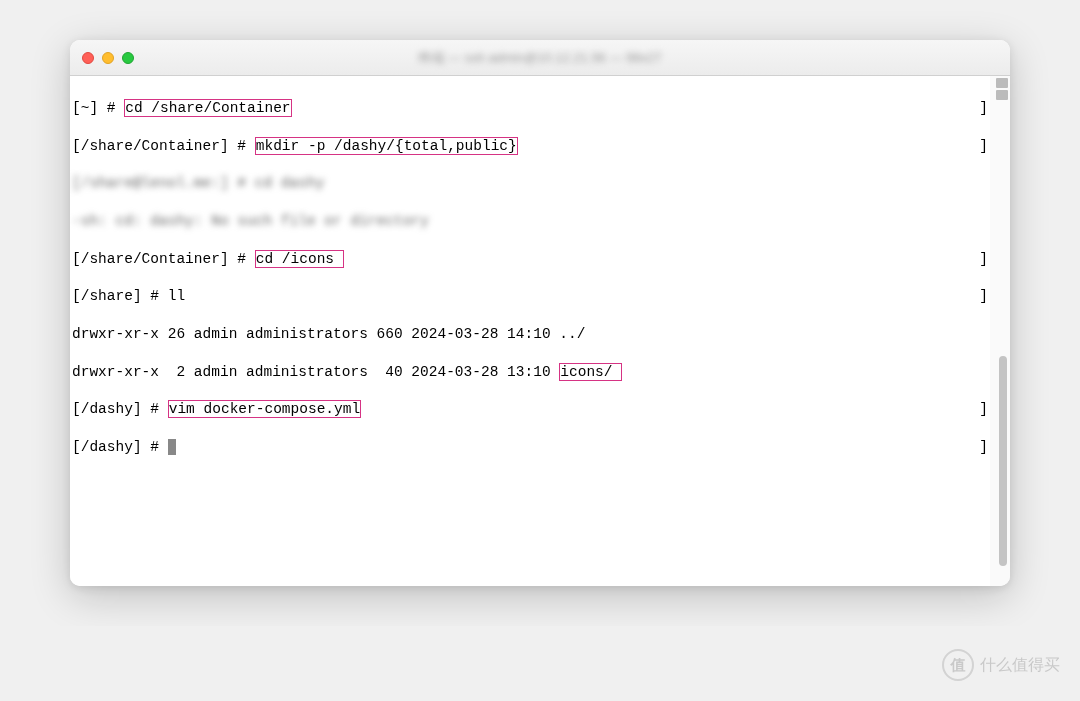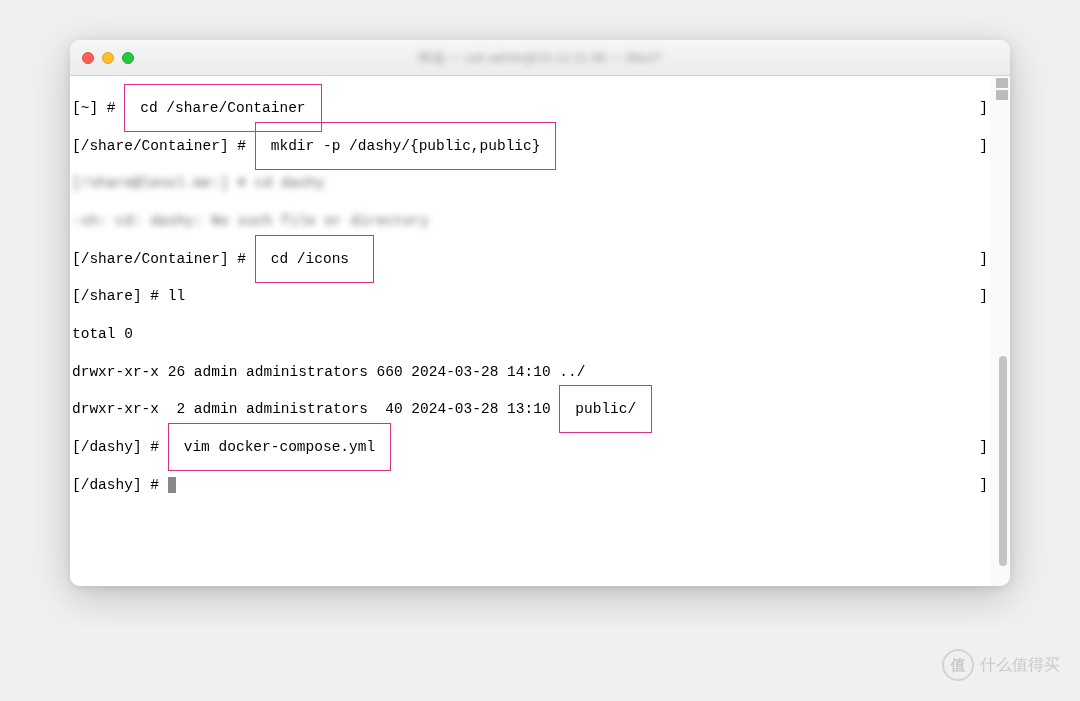--- a/index.html
+++ b/index.html
@@ -71,21 +71,21 @@
       position: relative;
     }
     .line {
       display: block;
       white-space: pre;
     }
     .hl {
       border: 1.5px solid #d63384;
       display: inline;
       margin: -1.5px 0;
-      padding: 15px;
+      padding: 0;
     }
     .blur-line {
       filter: blur(3px);
       color: #666;
     }
     .cursor {
       display: inline-block;
       width: 8px;
       height: 16px;
       background: #888;
@@ -154,28 +154,27 @@
     <div class="traffic-lights">
       <div class="light red"></div>
       <div class="light yellow"></div>
       <div class="light green"></div>
     </div>
     <div class="title">终端 — ssh admin@10.12.21.56 — 98x27</div>
   </div>
   <div class="terminal-wrap">
     <div class="terminal">
 <span class="line"><span>[~] #</span> <span class="hl">cd /share/Container</span><span class="bracket-right">]</span></span>
-<span class="line"><span>[/share/Container] #</span> <span class="hl">mkdir -p /dashy/{public,public}</span><span class="bracket-right">]</span></span>
+<span class="line"><span>[/share/Container] #</span> <span class="hl">mkdir -p /dashy/{total,public}</span><span class="bracket-right">]</span></span>
 <span class="line blur-line">[/share@lenol.me:] # cd dashy</span>
 <span class="line blur-line">-sh: cd: dashy: No such file or directory</span>
 <span class="line"><span>[/share/Container] #</span> <span class="hl">cd /icons </span><span class="bracket-right">]</span></span>
 <span class="line"><span>[/share] # ll</span><span class="bracket-right">]</span></span>
-<span class="line">total 0</span>
 <span class="line">drwxr-xr-x 26 admin administrators 660 2024-03-28 14:10 ../</span>
-<span class="line"><span>drwxr-xr-x  2 admin administrators  40 2024-03-28 13:10</span> <span class="hl">public/</span></span>
+<span class="line"><span>drwxr-xr-x  2 admin administrators  40 2024-03-28 13:10</span> <span class="hl">icons/ </span></span>
 <span class="line"><span>[/dashy] #</span> <span class="hl">vim docker-compose.yml</span><span class="bracket-right">]</span></span>
 <span class="line"><span>[/dashy] # </span><span class="cursor"></span><span class="bracket-right">]</span></span>
     </div>
     <div class="scrollgutter">
       <div class="scroll-icons">
         <div class="scroll-icon"></div>
         <div class="scroll-icon"></div>
       </div>
       <div class="scroll-thumb"></div>
     </div>

